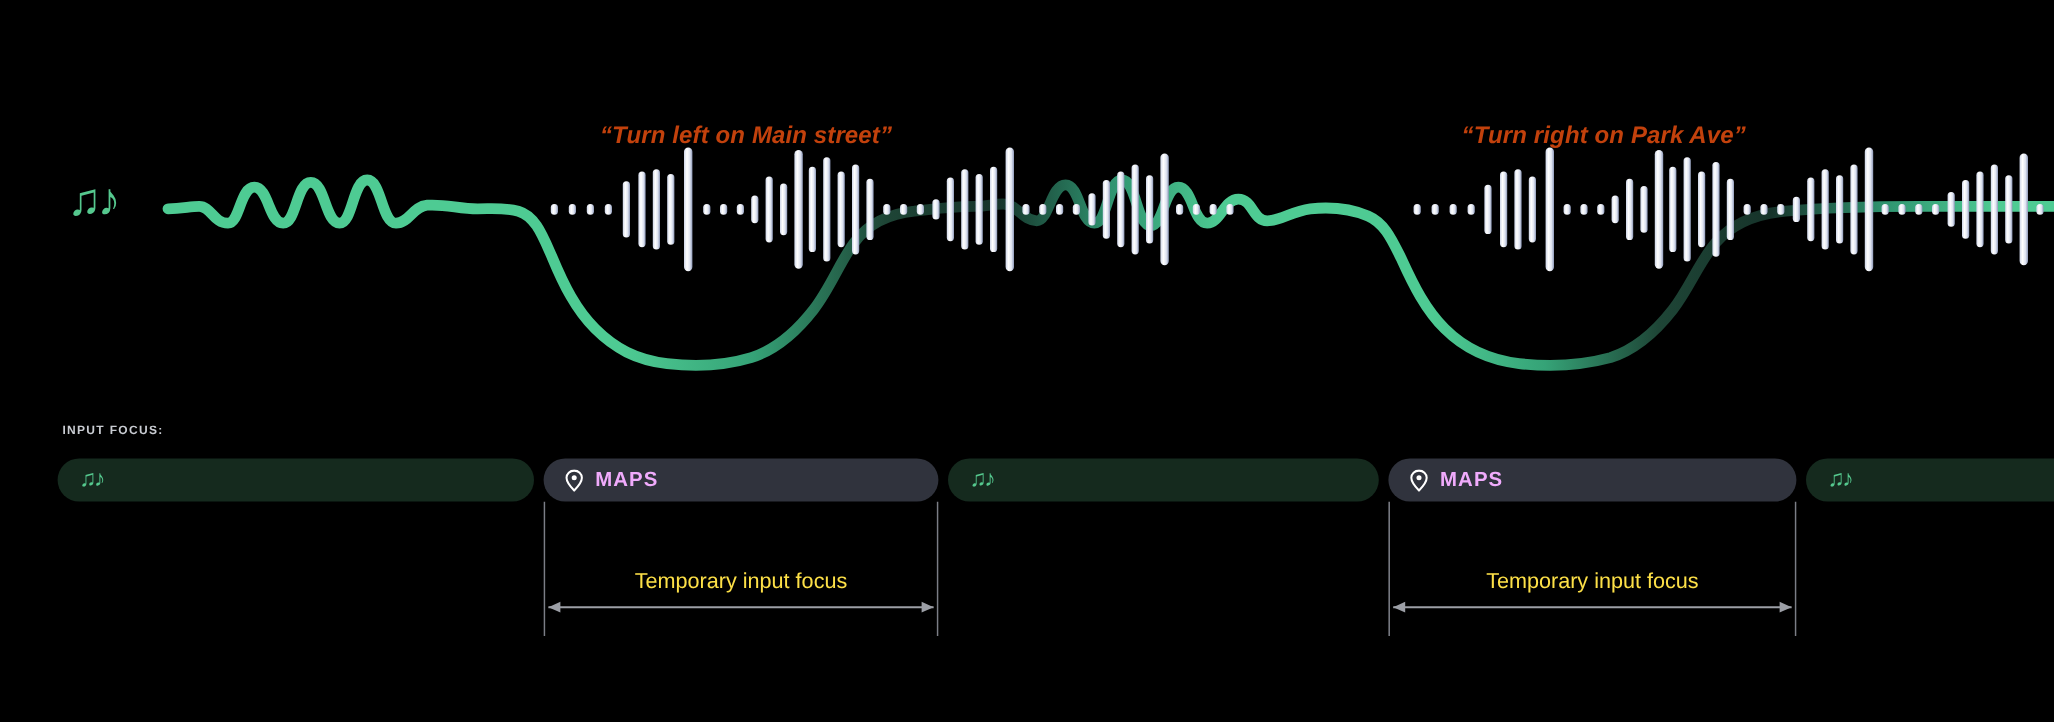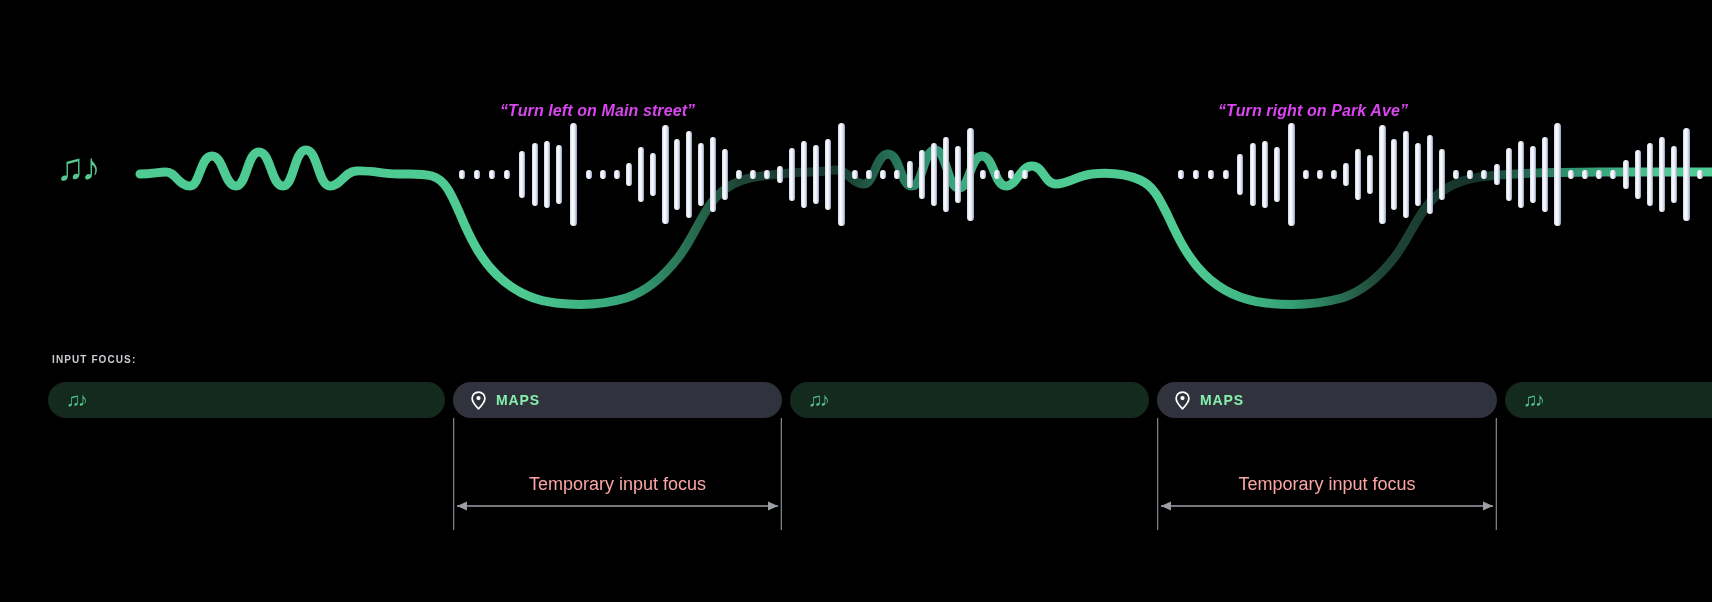--- a/index.html
+++ b/index.html
@@ -37,24 +37,24 @@
     left: 0; top: 0;
     width: 1712px;
     height: 340px;
     display: block;
   }
 
   
   .quote-label {
     position: absolute;
     font-family: "Liberation Sans", sans-serif;
-    font-size: 16px;
+    font-size: 20px;
     font-weight: bold;
     font-style: italic;
-    color: #d946ef;
+    color: #c2410c;
     white-space: nowrap;
     letter-spacing: 0.1px;
   }
   #quote-0 { left: 500px;  top: 102px; }
   #quote-1 { left: 1218px; top: 102px; }
 
   
   .note-glyph {
     color: #55c88e;
     font-size: 34px;
@@ -128,24 +128,24 @@
     transform: translateY(-1px);
   }
   .pill .pill-pin {
     width: 17px;
     height: 19px;
     display: inline-block;
     flex: 0 0 auto;
     margin-right: 9px;
   }
   .pill .pill-text {
-    font-size: 14px;
+    font-size: 17px;
     font-weight: bold;
     letter-spacing: 0.9px;
-    color: #86efac;
+    color: #f0abfc;
   }
 
   
   .bracket {
     position: absolute;
     left: 0;
     top: 36px;
     height: 112px;
   }
   .bracket .brk-svg {
@@ -153,21 +153,21 @@
     left: 0;
     top: 0;
     display: block;
   }
   .bracket-label {
     position: absolute;
     top: 56px;
     width: 100%;
     text-align: center;
     font-size: 18px;
-    color: #fca5a5;
+    color: #fde047;
     white-space: nowrap;
   }
 </style>
 </head>
 <body>
 
 <div id="stage">
 
   <div id="wave-area">
 

